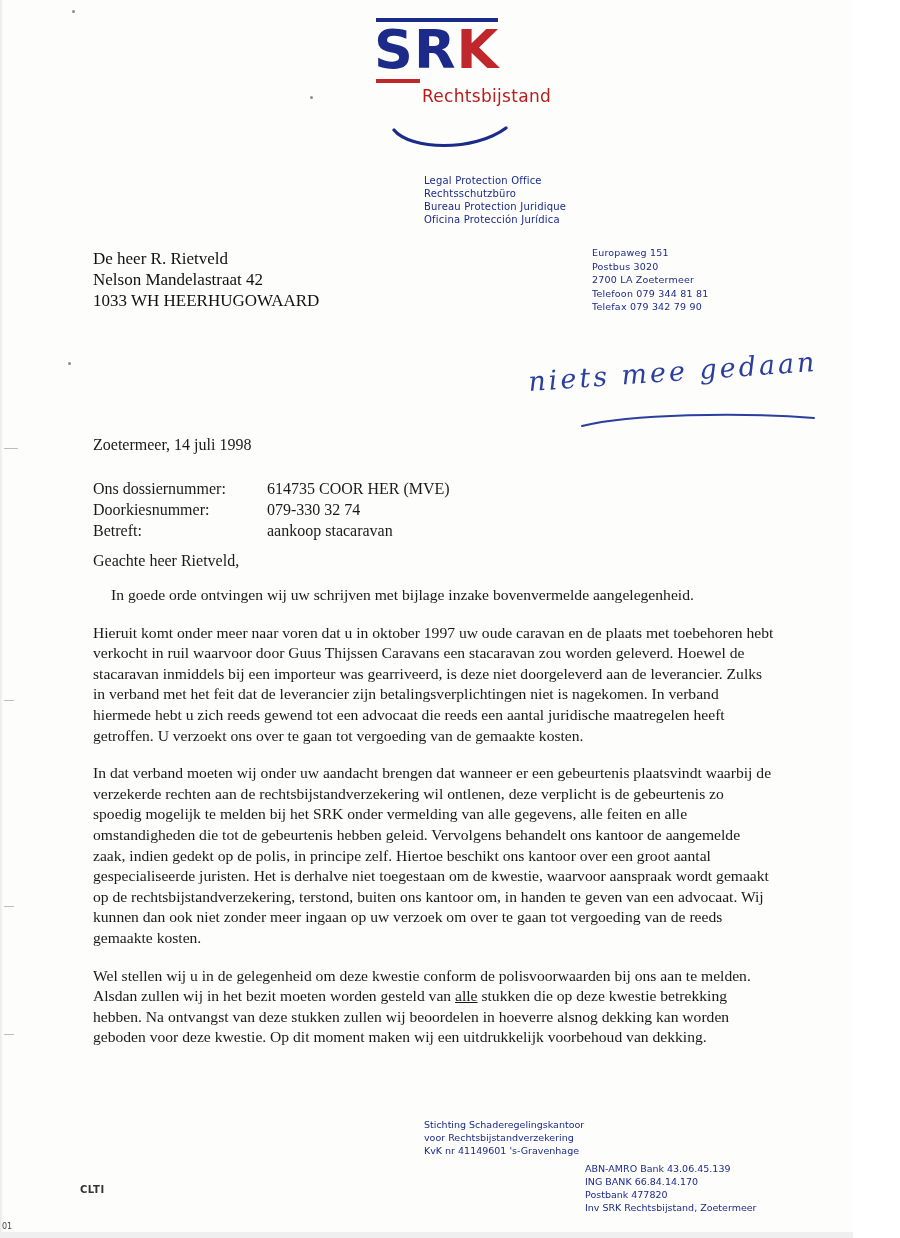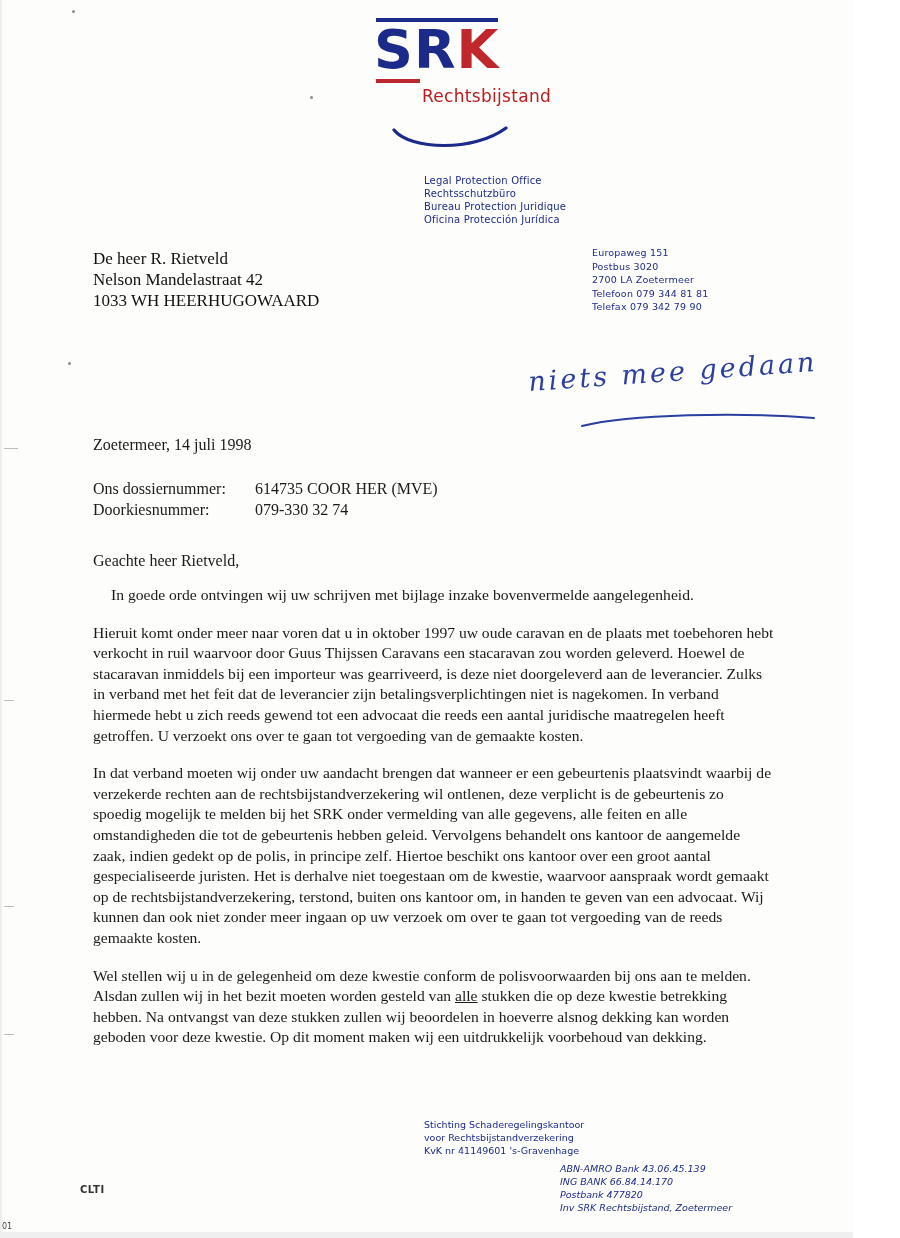--- a/index.html
+++ b/index.html
@@ -131,21 +131,21 @@
   }
   .meta-table {
     position: absolute;
     left: 93px;
     top: 478px;
     font-size: 16px;
     line-height: 21px;
     border-collapse: collapse;
   }
   .meta-table td {
-    padding: 0 4px 0 0;
+    padding: 0 16px 0 0;
     vertical-align: top;
     font-family: Liberation Serif, serif;
   }
   .meta-label {
     width: 158px;
   }
   .salutation {
     position: absolute;
     left: 93px;
     top: 552px;
@@ -176,27 +176,26 @@
     position: absolute;
     left: 424px;
     top: 1118px;
     font-family: "DejaVu Sans", sans-serif;
     font-size: 9.5px;
     line-height: 13px;
     color: #1c2a8a;
   }
   .footer-right {
     position: absolute;
-    left: 560px;
+    left: 585px;
     top: 1162px;
     font-family: "DejaVu Sans", sans-serif;
     font-size: 9.5px;
     line-height: 13px;
     color: #1c2a8a;
-    font-style: italic;
   }
   .footer-code {
     position: absolute;
     left: 80px;
     top: 1184px;
     font-family: "DejaVu Sans", sans-serif;
     font-size: 10px;
     color: #333;
     letter-spacing: 0.5px;
     font-weight: bold;
@@ -293,20 +292,24 @@
   <table class="meta-table">
     <tbody>
         <tr>
       <td class="meta-label">Ons dossiernummer:</td>
       <td>614735 COOR HER (MVE)</td>
     </tr>
     <tr>
       <td class="meta-label">Doorkiesnummer:</td>
       <td>079-330 32 74</td>
     </tr>
+    <tr>
+      <td class="meta-label">Betreft:</td>
+      <td>aankoop stacaravan</td>
+    </tr>
   </tbody>
     </table>
 
   <div class="salutation">Geachte heer Rietveld,</div>
 
   <div class="body">
     <p class="indent">In goede orde ontvingen wij uw schrijven met bijlage inzake bovenvermelde aangelegenheid.</p>
     <p>Hieruit komt onder meer naar voren dat u in oktober 1997 uw oude caravan en de plaats met toebehoren hebt verkocht in ruil waarvoor door Guus Thijssen Caravans een stacaravan zou worden geleverd. Hoewel de stacaravan inmiddels bij een importeur was gearriveerd, is deze niet doorgeleverd aan de leverancier. Zulks in verband met het feit dat de leverancier zijn betalingsverplichtingen niet is nagekomen. In verband hiermede hebt u zich reeds gewend tot een advocaat die reeds een aantal juridische maatregelen heeft getroffen. U verzoekt ons over te gaan tot vergoeding van de gemaakte kosten.</p>
     <p>In dat verband moeten wij onder uw aandacht brengen dat wanneer er een gebeurtenis plaatsvindt waarbij de verzekerde rechten aan de rechtsbijstandverzekering wil ontlenen, deze verplicht is de gebeurtenis zo spoedig mogelijk te melden bij het SRK onder vermelding van alle gegevens, alle feiten en alle omstandigheden die tot de gebeurtenis hebben geleid. Vervolgens behandelt ons kantoor de aangemelde zaak, indien gedekt op de polis, in principe zelf. Hiertoe beschikt ons kantoor over een groot aantal gespecialiseerde juristen. Het is derhalve niet toegestaan om de kwestie, waarvoor aanspraak wordt gemaakt op de rechtsbijstandverzekering, terstond, buiten ons kantoor om, in handen te geven van een advocaat. Wij kunnen dan ook niet zonder meer ingaan op uw verzoek om over te gaan tot vergoeding van de reeds gemaakte kosten.</p>
     <p><span>Wel stellen wij u in de gelegenheid om deze kwestie conform de polisvoorwaarden bij ons aan te melden. Alsdan zullen wij in het bezit moeten worden gesteld van </span><u>alle</u><span> stukken die op deze kwestie betrekking hebben. Na ontvangst van deze stukken zullen wij beoordelen in hoeverre alsnog dekking kan worden geboden voor deze kwestie. Op dit moment maken wij een uitdrukkelijk voorbehoud van dekking.</span></p>

